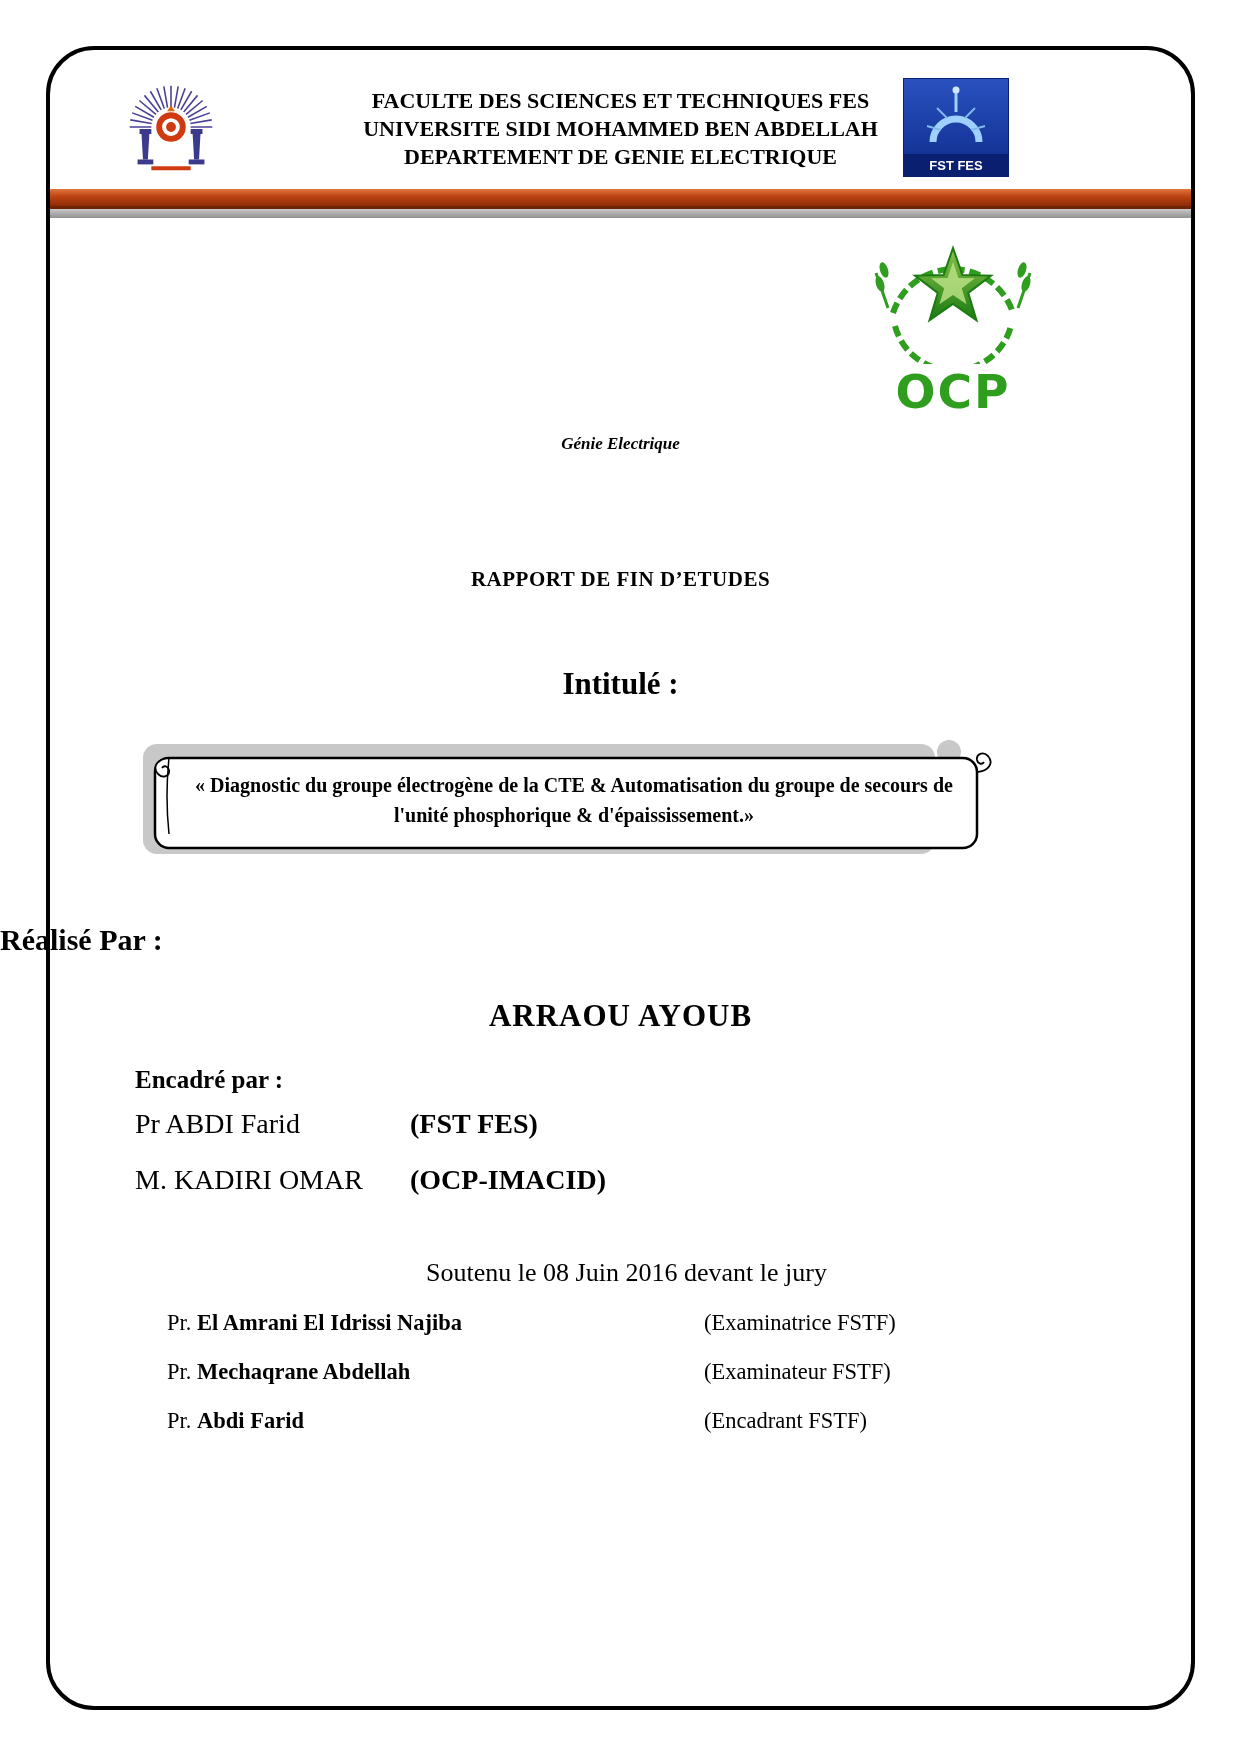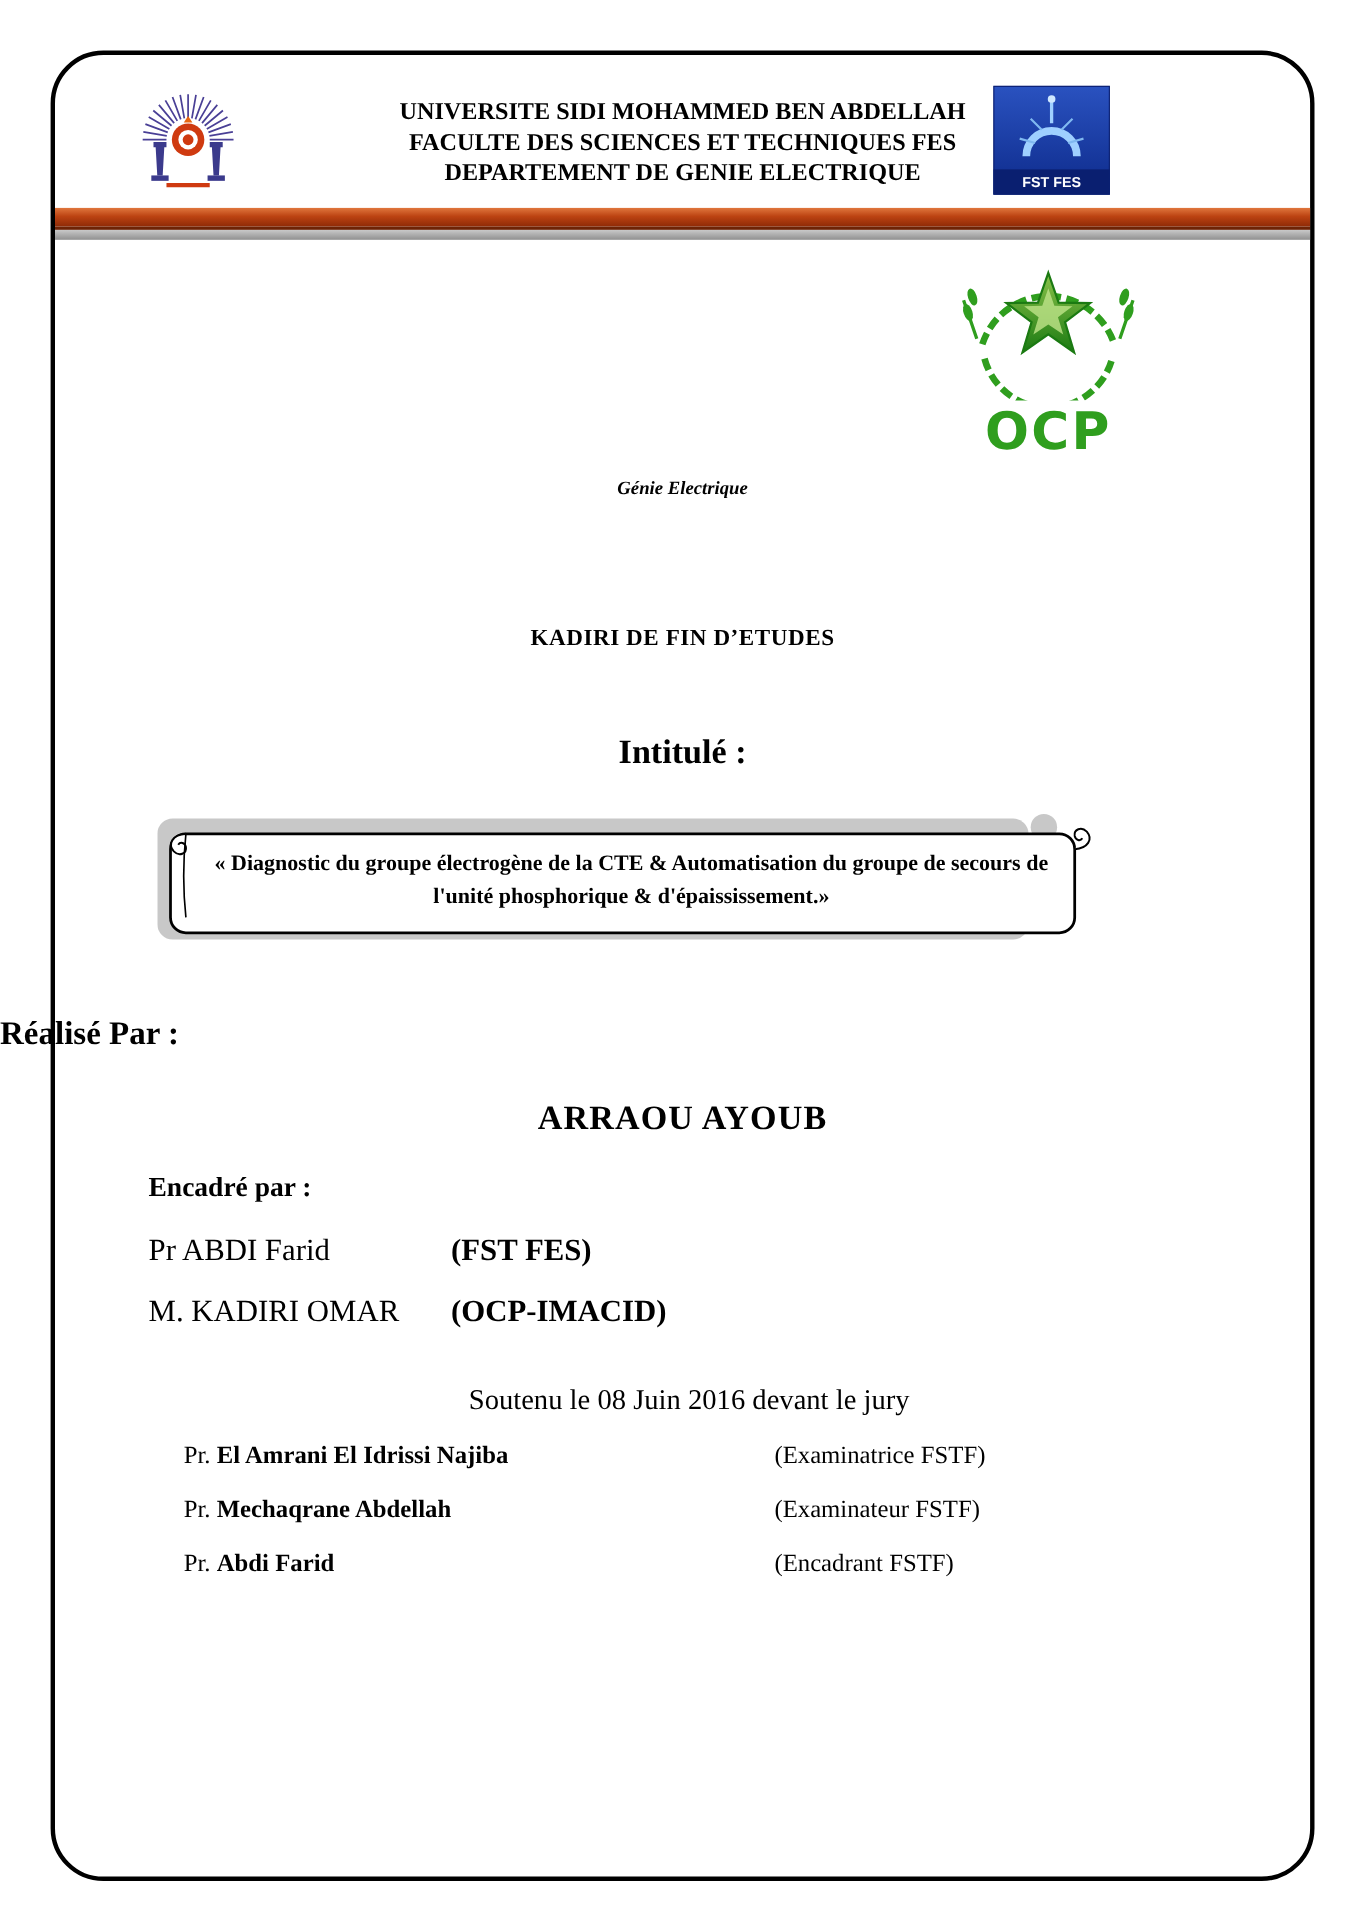--- a/index.html
+++ b/index.html
@@ -39,21 +39,21 @@
   .scroll-wrap { position:absolute; left:143px; top:736px; width:860px; height:150px; }
   .scroll-text { position:absolute; left:45px; top:34px; width:772px; text-align:center;
                  font-weight:bold; font-size:20px; line-height:1.5; }
 
   .realise { position:absolute; top:923px; left:0; width:100%; text-align:left;
              font-weight:bold; font-size:30px; }
   .author  { position:absolute; top:998px; left:0; width:100%; text-align:center;
              font-weight:bold; font-size:31px; letter-spacing:1px; }
 
   .encadre { position:absolute; left:135px; top:1066px; font-weight:bold; font-size:25px; }
-  .supervisors { position:absolute; left:135px; top:1108px;margin-top:13px; }
+  .supervisors { position:absolute; left:135px; top:1108px; }
   .sup-row { font-size:28px; margin-bottom:24px; }
   .sup-name { display:inline-block; width:268px; }
   .sup-aff { font-weight:bold; }
 
   .defense { position:absolute; top:1258px; left:0; width:100%; text-align:center; font-size:26px;padding-left:12px; }
   .jury { position:absolute; left:135px; top:1310px; width:970px; }
   .jury-row { display:flex; font-size:22.5px; margin-bottom:23px; align-items:baseline;margin-left:32px; }
   .jury-left { width:537px; }
   .jury-name { font-weight:bold; }
 </style>
@@ -74,22 +74,22 @@
     <circle cx="60" cy="58" r="5" fill="#cf3a10"></circle>
     <path d="M60,36 l4,6 h-8 Z" fill="#e8650f"></path>
     <path d="M28,60 h12 v5 h-2 l-1.5,26 h-5 L30,65 h-2 Z" fill="#3b3a8c"></path>
     <rect x="26" y="91" width="16" height="5" fill="#3b3a8c"></rect>
     <path d="M80,60 h12 v5 h-2 l-1.5,26 h-5 L82,65 h-2 Z" fill="#3b3a8c"></path>
     <rect x="78" y="91" width="16" height="5" fill="#3b3a8c"></rect>
     <path d="M40,98 h40 v4 h-40 Z" fill="#cf3a10"></path>
   </svg>
 
   <div class="header-text">
+    <div>FACULTE DES SCIENCES ET TECHNIQUES FES</div>
     <div>UNIVERSITE SIDI MOHAMMED BEN ABDELLAH</div>
-    <div>FACULTE DES SCIENCES ET TECHNIQUES FES</div>
     <div>DEPARTEMENT DE GENIE ELECTRIQUE</div>
   </div>
 
   <svg class="fst-logo" width="106" height="99" viewBox="0 0 106 99">
     <defs>
       <linearGradient id="fstgrad" x1="0" y1="0" x2="0" y2="1">
         <stop offset="0" stop-color="#2a52c0"></stop>
         <stop offset="1" stop-color="#0d2a8a"></stop>
       </linearGradient>
     </defs>
@@ -131,21 +131,21 @@
       <path d="M95,44 L100.5,60 L117,60.3 L103.8,70.3 L108.6,86.2 L95,77
                L81.4,86.2 L86.2,70.3 L73,60.3 L89.5,60 Z" fill="#bfe48a" opacity="0.8"></path>
     </svg>
     <div class="ocp-label">OCP</div>
   </div>
 
   <div class="degree">
     <div class="degree-2">Génie Electrique</div>
   </div>
 
-  <div class="report-type">KADIRI DE FIN D’ETUDES</div>
+  <div class="report-type">RAPPORT DE FIN D’ETUDES</div>
 
   <div class="intitule">Intitulé :</div>
 
   <div class="scroll-wrap">
     <svg width="860" height="150" viewBox="0 0 860 150">
       <rect x="0" y="8" width="792" height="110" rx="14" fill="#c8c8c8"></rect>
       <circle cx="806" cy="16" r="12" fill="#c8c8c8"></circle>
       <path d="M26,22 H820 a14 14 0 0 1 14 14 v62 a14 14 0 0 1 -14 14 H26
                a14 14 0 0 1 -14 -14 v-62 a14 14 0 0 1 14 -14 Z" fill="#ffffff" stroke="#000" stroke-width="2.5"></path>
       <path d="M26,22 c-12,1 -17,9 -11,16 c5,5 12,2 11,-4 c-1,-4 -5,-5 -7,-2" fill="#ffffff" stroke="#000" stroke-width="1.8"></path>

